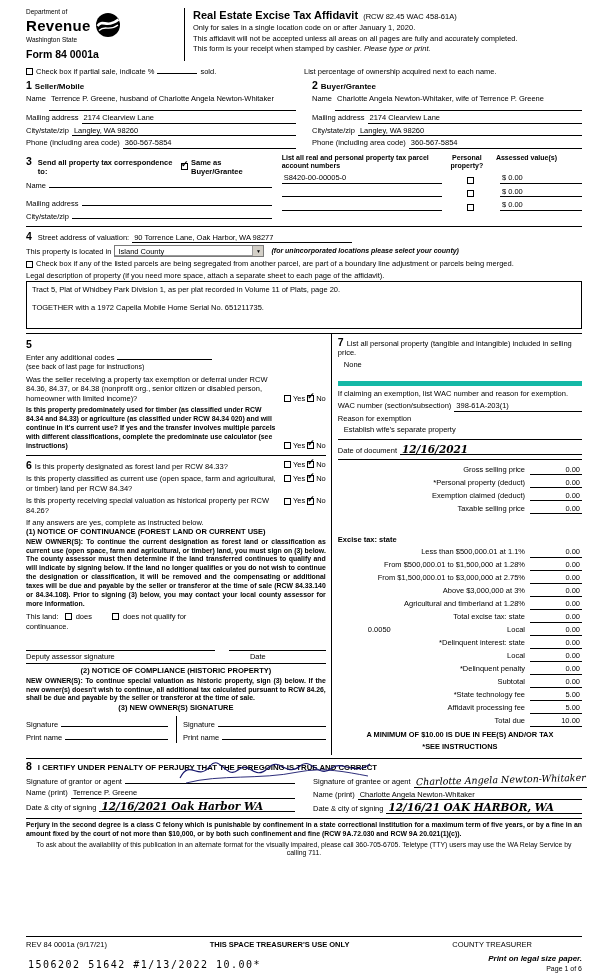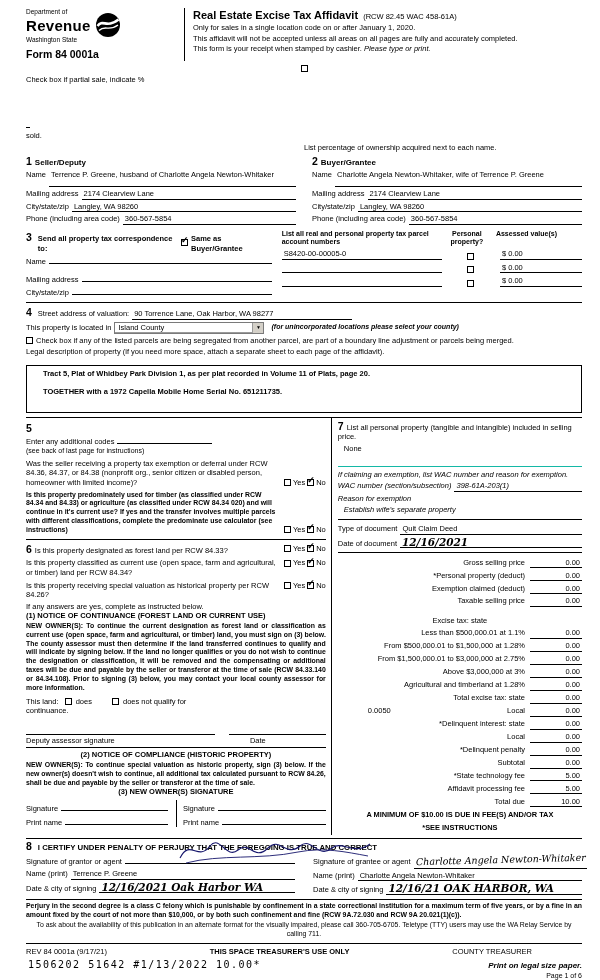--- a/index.html
+++ b/index.html
@@ -27,21 +27,21 @@
   .dor-logo-row { display:flex; align-items:center; gap:4px; }
   .dor-small { font-size:6.5px; }
   .dor-big { font-size:15px; font-weight:bold; letter-spacing:.3px; }
   .form-no { font-size:10.5px; font-weight:bold; margin-top:4px; }
   .hdr-right { flex:1; border-left:1px solid #000; padding-left:8px; }
   .form-title { font-size:11px; font-weight:bold; }
   .form-rcw { font-size:7.5px; margin-left:3px; }
   .hdr-note { margin-top:1px; }
 
   
-  .partial-row { display:flex; align-items:baseline; gap:3px; margin-top:4px;flex-direction:column; }
+  .partial-row { display:flex; align-items:baseline; gap:3px; margin-top:4px; }
   .tiny-fill { flex:0 0 40px; }
   .own-note { margin-left:auto; width:50%; }
 
   
   .parties { display:flex; gap:16px; margin-top:2px; }
   .party { flex:1; min-width:0; }
   .party-head { margin-top:1px; }
   .party-head b { font-size:8px; }
   .name-row { align-items:flex-start; }
   .name-fill { min-height:17px; }
@@ -57,21 +57,21 @@
   .pt-row { display:flex; gap:5px; align-items:flex-end; margin-top:3px; }
   .pt-row .pt-c2 { display:flex; justify-content:center; }
 
   
   .sec4 { border-top:1px solid #000; margin-top:4px; padding-top:2px; }
   .street-fill { flex:0 0 220px; }
   .dropdown { display:inline-flex; align-items:center; border:1px solid #7a7a7a; box-shadow:inset -1px -1px 0 #9a9a9a, inset 1px 1px 0 #fff; background:#fff; height:12px; padding-left:3px; }
   .dd-btn { width:11px; height:100%; margin-left:auto; background:#d4d0c8; border-left:1px solid #9a9a9a; font-size:5px; display:flex; align-items:center; justify-content:center; }
   .county-dd { width:150px; }
   .county-note { font-size:7px; margin-left:4px; }
-  .legal-box { border:1px solid #000; min-height:48px; margin-top:8px; padding:3px 16px;font-weight:bold; }
+  .legal-box { border:1px solid #000; min-height:48px; margin-top:0; padding:3px 5px; }
   .legal-line2 { margin-top:9px; }
 
   
   .main { display:flex; border-top:1px solid #000; margin-top:4px; }
   .colL { width:55%; border-right:1px solid #000; padding:3px 5px 3px 0; }
   .colR { width:45%; padding:3px 0 3px 6px; }
   .dd-row { align-items:center; }
   .landuse-dd { flex:1; max-width:250px; }
   .codes-fill { flex:0 0 95px; }
   .q-row { display:flex; gap:4px; margin-top:3px; }
@@ -92,29 +92,29 @@
   .sig-label-row { display:flex; margin-top:1px; padding-bottom:2px; border-bottom:1px solid #000; }
   .sig-label-row span:last-child { margin-left:auto; margin-right:60px; }
   .notice2 { margin-top:2px; }
   .sig-grid { display:flex; margin-top:3px; }
   .sig-cell { width:50%; padding-right:8px; }
   .sig-cell.rightcell { border-left:1px solid #000; padding-left:6px; padding-right:0; }
 
   
   .pp-value { margin:2px 0 0 6px; }
   .gap12 { height:12px; }
-  .exemption-block { border-top:1px solid #14b8a6; padding-top:3px;font-style:italic; }
+  .exemption-block { border-top:5px solid #14b8a6; padding-top:3px; }
   .reason-value { margin:2px 0 2px 6px; }
   .doc-block { border-top:1px solid #000; margin-top:4px; padding-top:2px; }
   .hand { font-family:"DejaVu Serif", serif; font-style:italic; font-weight:bold; font-size:10.5px; line-height:1; }
   .fees { border-top:1px solid #000; margin-top:4px; padding-top:2px; }
   .fee-row { display:flex; align-items:baseline; justify-content:flex-end; margin-top:2.4px; }
   .fee-lbl { text-align:right; }
   .fee-val { flex:0 0 52px; text-align:right; border-bottom:1px solid #000; margin-left:5px; padding:0 2px 0 0; }
-  .excise-hdr { font-weight:normal; text-align:center; margin-top:9px; }
+  .excise-hdr { font-weight:bold; text-align:left; margin-top:21px; }
   .local-rate { margin-right:auto; padding-left:30px; }
   .min-note { font-weight:bold; text-align:center; margin-top:3px; font-size:7.4px; }
 
   
   .sec8 { border-top:1px solid #000; margin-top:3px; padding-top:2px; position:relative; }
   .sec8-title { position:relative; display:flex; align-items:baseline; gap:3px; }
   .sec8-title b { font-size:7.8px; }
   .scribble { position:absolute; left:150px; top:-9px; pointer-events:none; }
   .sec8-grid { display:flex; gap:18px; }
   .sec8-col { flex:1; min-width:0; }
@@ -169,21 +169,21 @@
   <div class="partial-row">
     <span class="cb"></span>
     <span>Check box if partial sale, indicate %</span>
     <span class="fill tiny-fill"></span>
     <span>sold.</span>
     <span class="own-note">List percentage of ownership acquired next to each name.</span>
   </div>
 
   <div class="parties">
     <section class="party">
-      <div class="party-head"><span class="secnum">1</span><b>Seller/Deputy</b></div>
+      <div class="party-head"><span class="secnum">1</span><b>Seller/Mobile</b></div>
       <div class="row name-row">
           <span class="lbl">Name</span>
           <span class="fill name-fill">Terrence P. Greene, husband of Charlotte Angela Newton-Whitaker</span>
         </div>
       <div class="row">
           <span class="lbl">Mailing address</span>
           <span class="fill">2174 Clearview Lane</span>
         </div>
       <div class="row">
           <span class="lbl">City/state/zip</span>
@@ -426,24 +426,20 @@
           <div class="row">
               <span class="lbl">WAC number (section/subsection)</span>
               <span class="fill">398-61A-203(1)</span>
             </div>
           <div style="margin-top:2px;">Reason for exemption</div>
           <div class="reason-value">Establish wife's separate property</div>
         </div>
 
         <div class="doc-block">
           <div class="row">
-              <span class="lbl">Type of document</span>
-              <span class="fill">Quit Claim Deed</span>
-            </div>
-          <div class="row">
               <span class="lbl">Date of document</span>
               <span class="fill hand">12/16/2021</span>
             </div>
         </div>
 
         <div class="fees">
           <div class="fee-row">
               <span class="fee-lbl">Gross selling price</span>
               <span class="fee-val">0.00</span>
             </div>

